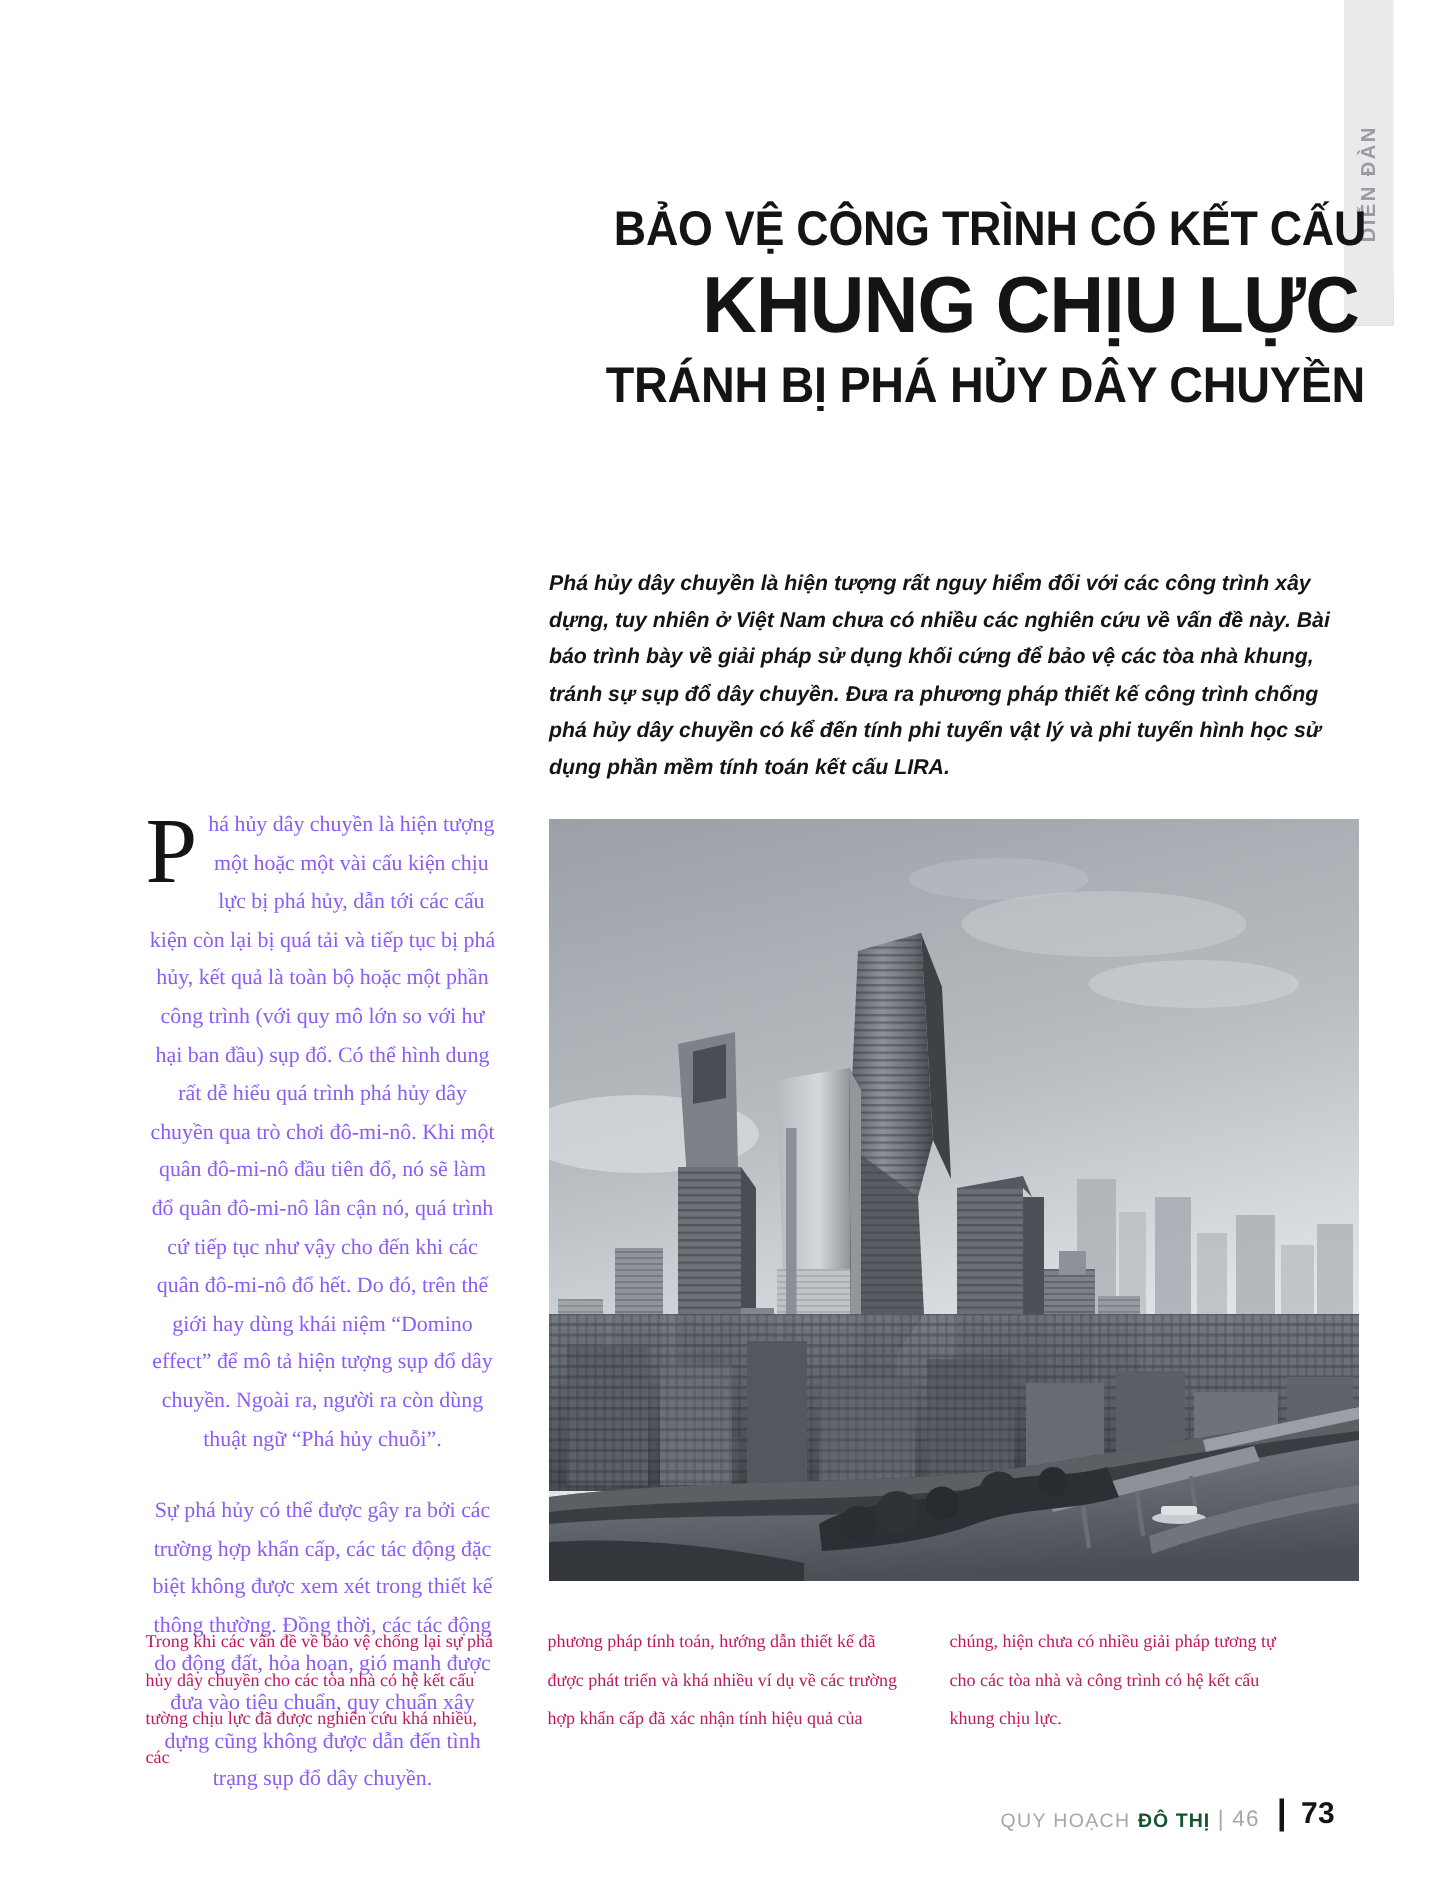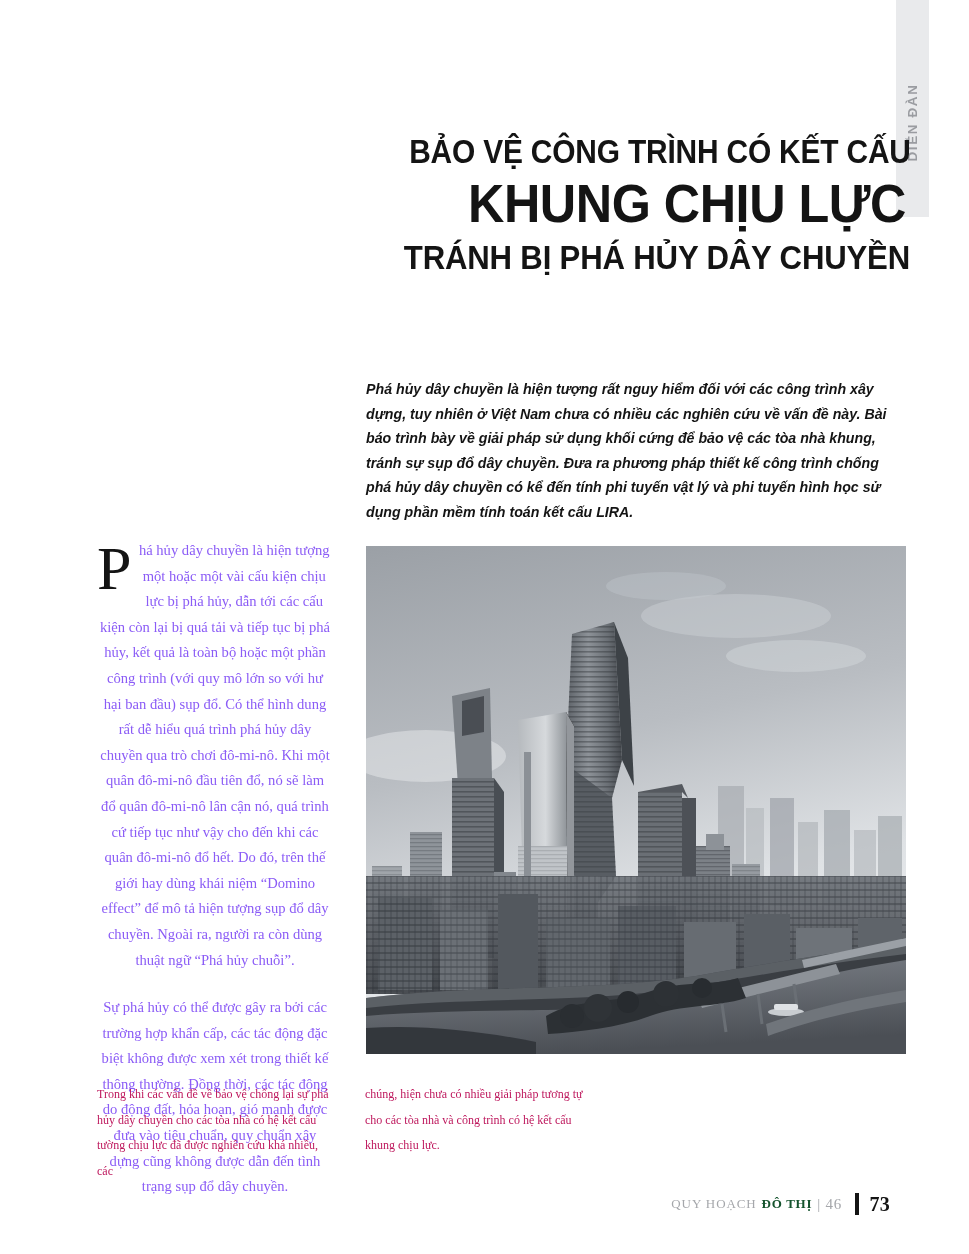--- a/index.html
+++ b/index.html
@@ -183,23 +183,23 @@
   .bottom-cols .bcol p { margin: 0; }
 
   
   .footer {
     position: absolute;
     left: 560px;
     top: 1187px;
     width: 330px;
     height: 34px;
     display: flex;
-    align-items: center;
+    align-items: flex-end;
     justify-content: flex-end;
-    font-family: Liberation Serif, serif;
+    font-family: Liberation Sans, sans-serif;
   }
   .footer .f-light {
     font-size: 13px;
     letter-spacing: 0.9px;
     color: #a5a7ab;
   }
   .footer .f-bold {
     font-size: 13px;
     font-weight: bold;
     letter-spacing: 0.7px;
@@ -391,20 +391,23 @@
   <div class="col-left">
     <p class="dropcap">Phá hủy dây chuyền là hiện tượng một hoặc một vài cấu kiện chịu lực bị phá hủy, dẫn tới các cấu kiện còn lại bị quá tải và tiếp tục bị phá hủy, kết quả là toàn bộ hoặc một phần công trình (với quy mô lớn so với hư hại ban đầu) sụp đổ. Có thể hình dung rất dễ hiểu quá trình phá hủy dây chuyền qua trò chơi đô-mi-nô. Khi một quân đô-mi-nô đầu tiên đổ, nó sẽ làm đổ quân đô-mi-nô lân cận nó, quá trình cứ tiếp tục như vậy cho đến khi các quân đô-mi-nô đổ hết. Do đó, trên thế giới hay dùng khái niệm “Domino effect” để mô tả hiện tượng sụp đổ dây chuyền. Ngoài ra, người ra còn dùng thuật ngữ “Phá hủy chuỗi”.</p>
     <p>Sự phá hủy có thể được gây ra bởi các trường hợp khẩn cấp, các tác động đặc biệt không được xem xét trong thiết kế thông thường. Đồng thời, các tác động do động đất, hỏa hoạn, gió mạnh được đưa vào tiêu chuẩn, quy chuẩn xây dựng cũng không được dẫn đến tình trạng sụp đổ dây chuyền.</p>
   </div>
 
   <div class="bottom-cols">
     <div class="bcol">
       <p>Trong khi các vấn đề về bảo vệ chống lại sự phá hủy dây chuyền cho các tòa nhà có hệ kết cấu tường chịu lực đã được nghiên cứu khá nhiều, các</p>
     </div>
     <div class="bcol">
+      <p>phương pháp tính toán, hướng dẫn thiết kế đã được phát triển và khá nhiều ví dụ về các trường hợp khẩn cấp đã xác nhận tính hiệu quả của</p>
+    </div>
+    <div class="bcol">
       <p>chúng, hiện chưa có nhiều giải pháp tương tự cho các tòa nhà và công trình có hệ kết cấu khung chịu lực.</p>
     </div>
   </div>
 
   <div class="footer">
     <span class="f-light">QUY HOẠCH</span>
     <span class="f-bold">ĐÔ THỊ</span>
     <span class="f-sep">| 46</span>
     <span class="f-rule"></span>
     <span class="f-page">73</span>

